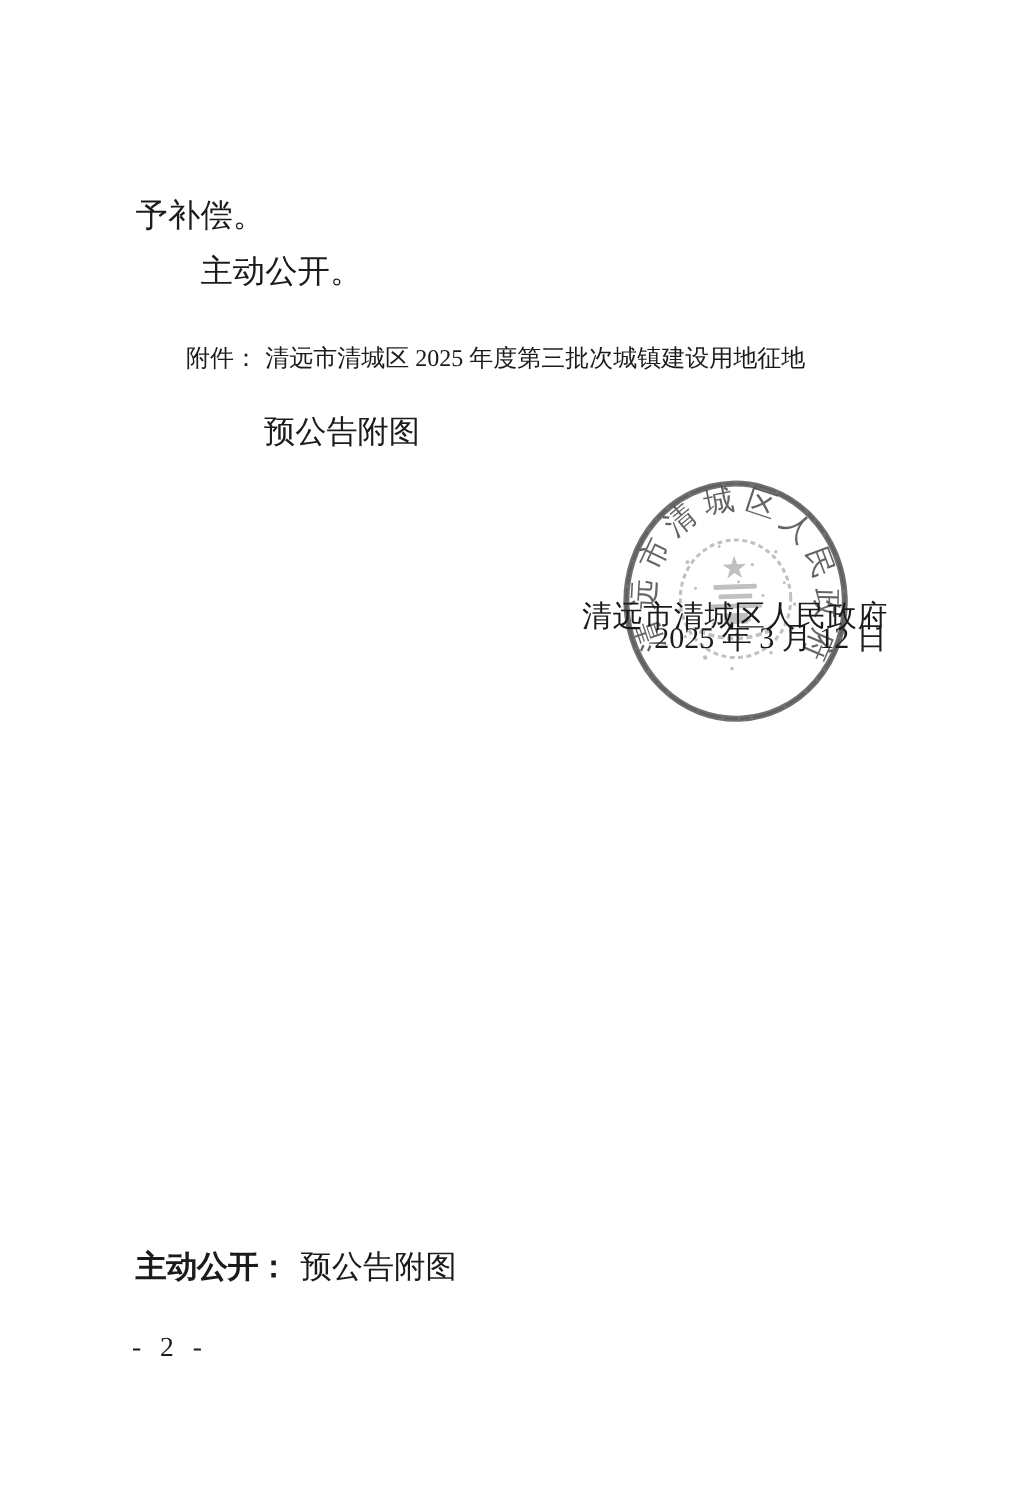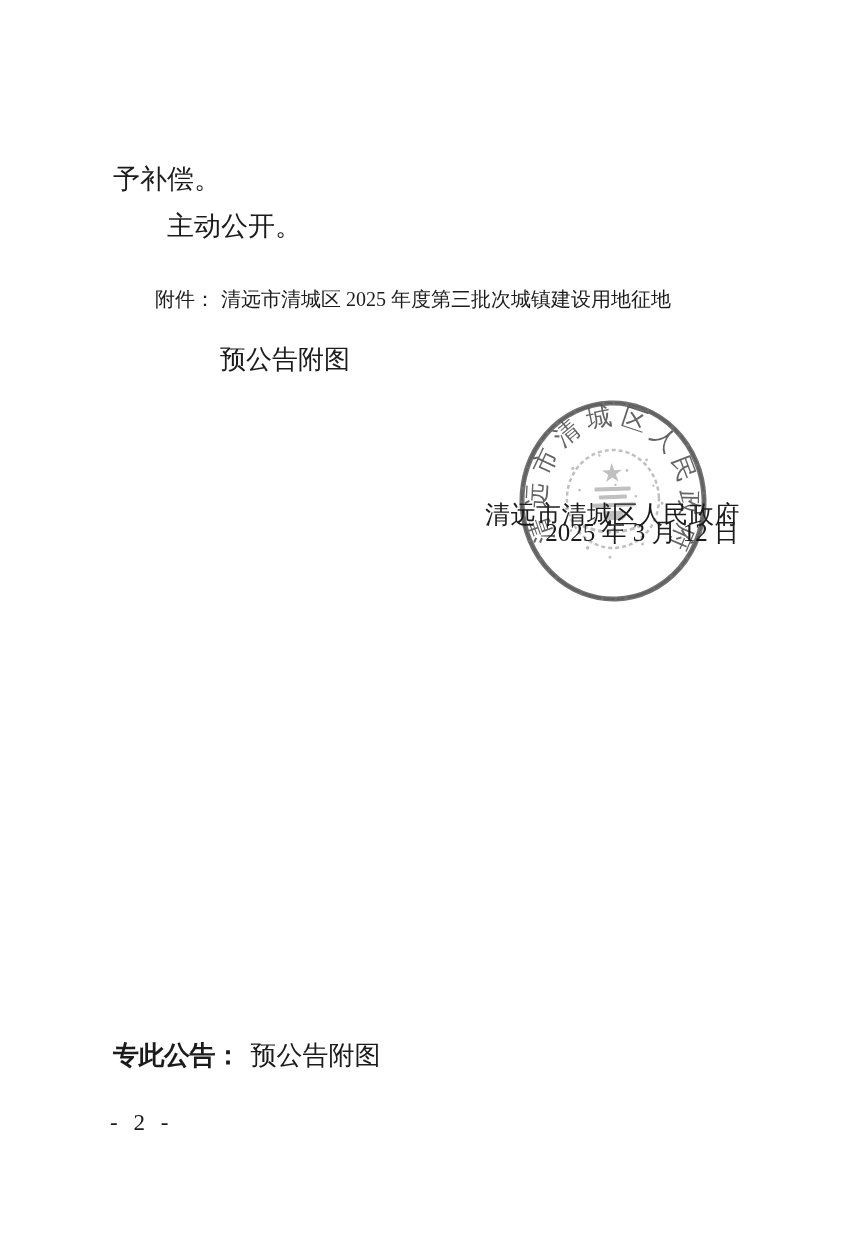--- a/index.html
+++ b/index.html
@@ -124,18 +124,18 @@
         <circle cx="142" cy="130" r="1.6"></circle>
           <circle cx="100" cy="88" r="1.2"></circle>
       </g>
     </svg>
   </div>
 
   <div class="line issuer">清远市清城区人民政府</div>
   <div class="line sign-date">2025 年 3 月 12 日</div>
 
   <div class="line publicity">
-    <span class="pub-label">专此公告：</span><span>预公告附图</span>
+    <span class="pub-label">主动公开：</span><span>预公告附图</span>
   </div>
 
   <div class="line page-number">- 2 -</div>
 
 </div>
 
 </body></html>

